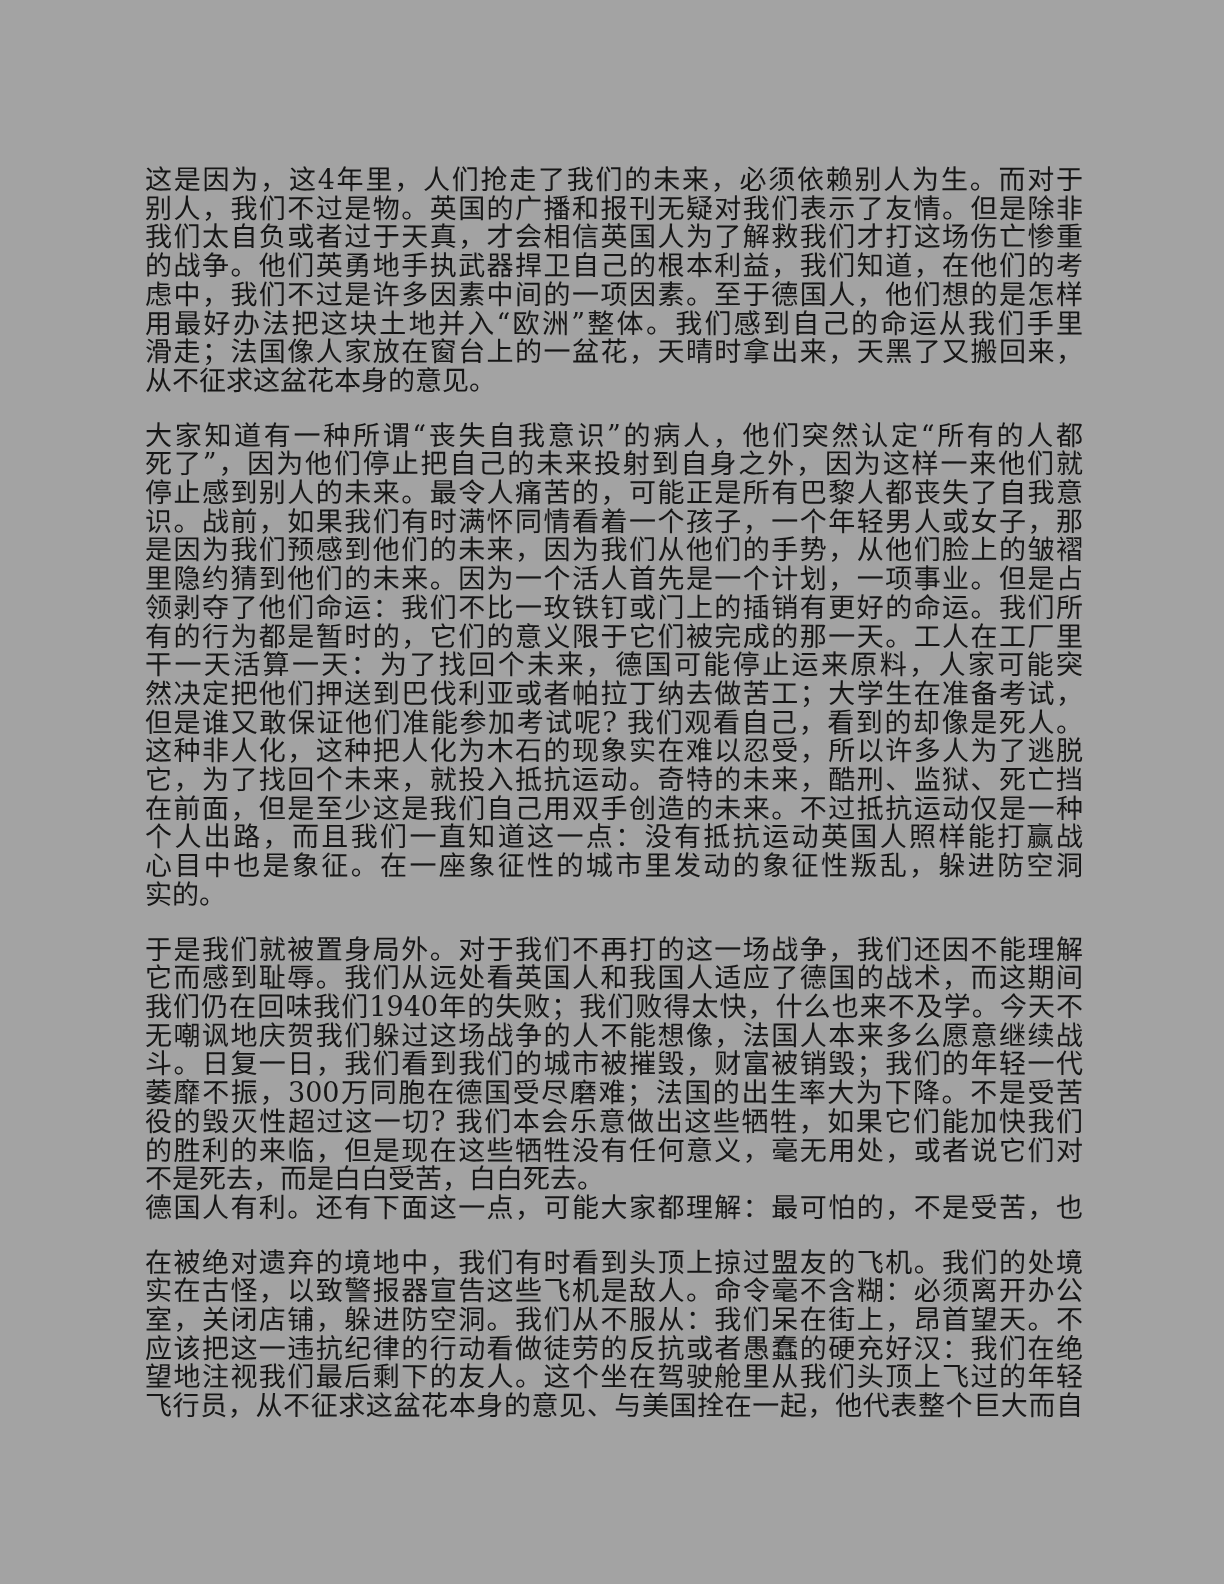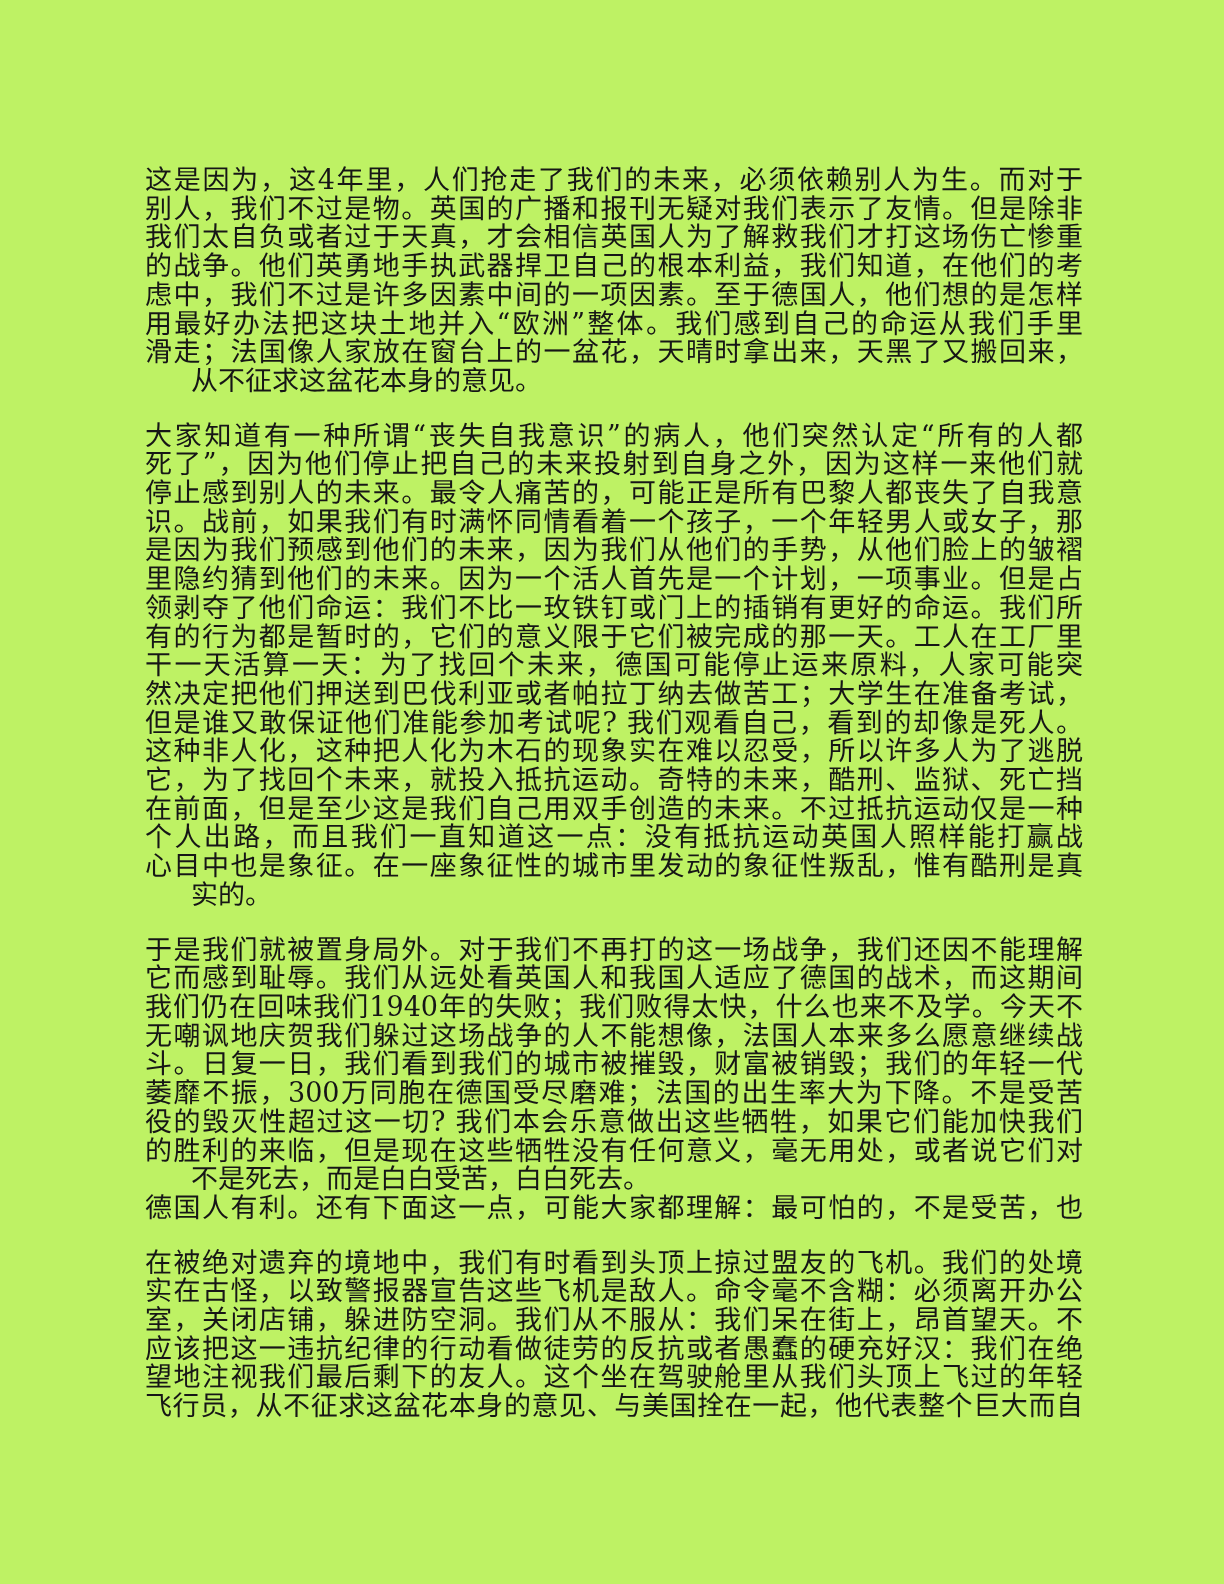--- a/index.html
+++ b/index.html
@@ -4,21 +4,21 @@
 <style>
   html, body {
     margin: 0;
     padding: 0;
     background: #ffffff;
   }
   .page {
     position: relative;
     width: 1224px;
     height: 1584px;
-    background: #bef264;
+    background: #a3a3a3;
     overflow: hidden;
     font-family: "DejaVu Serif", "Liberation Serif", serif;
   }
   .text-column {
     position: absolute;
     left: 145px;
     top: 166px;
     width: 938px;
     color: #161616;
   }
@@ -33,21 +33,20 @@
     line-height: 28.7px;
     white-space: normal;
     text-align: justify;
     text-align-last: justify;
     letter-spacing: 0;
     font-weight: 400;
   }
   .line.short {
     text-align: left;
     text-align-last: left;
-    margin-left: 46px;
   }
 </style>
 </head>
 <body>
 
 <div class="page">
   <div class="text-column">
       <div class="para">
         <div class="line">这是因为，这4年里，人们抢走了我们的未来，必须依赖别人为生。而对于</div>
         <div class="line">别人，我们不过是物。英国的广播和报刊无疑对我们表示了友情。但是除非</div>
@@ -67,21 +66,21 @@
         <div class="line">里隐约猜到他们的未来。因为一个活人首先是一个计划，一项事业。但是占</div>
         <div class="line">领剥夺了他们命运：我们不比一玫铁钉或门上的插销有更好的命运。我们所</div>
         <div class="line">有的行为都是暂时的，它们的意义限于它们被完成的那一天。工人在工厂里</div>
         <div class="line">干一天活算一天：为了找回个未来，德国可能停止运来原料，人家可能突</div>
         <div class="line">然决定把他们押送到巴伐利亚或者帕拉丁纳去做苦工；大学生在准备考试，</div>
         <div class="line">但是谁又敢保证他们准能参加考试呢? 我们观看自己，看到的却像是死人。</div>
         <div class="line">这种非人化，这种把人化为木石的现象实在难以忍受，所以许多人为了逃脱</div>
         <div class="line">它，为了找回个未来，就投入抵抗运动。奇特的未来，酷刑、监狱、死亡挡</div>
         <div class="line">在前面，但是至少这是我们自己用双手创造的未来。不过抵抗运动仅是一种</div>
         <div class="line">个人出路，而且我们一直知道这一点：没有抵抗运动英国人照样能打赢战</div>
-        <div class="line">心目中也是象征。在一座象征性的城市里发动的象征性叛乱，惟有酷刑是真</div>
+        <div class="line">心目中也是象征。在一座象征性的城市里发动的象征性叛乱，躲进防空洞</div>
         <div class="line short">实的。</div>
       </div>
       <div class="para">
         <div class="line">于是我们就被置身局外。对于我们不再打的这一场战争，我们还因不能理解</div>
         <div class="line">它而感到耻辱。我们从远处看英国人和我国人适应了德国的战术，而这期间</div>
         <div class="line">我们仍在回味我们1940年的失败；我们败得太快，什么也来不及学。今天不</div>
         <div class="line">无嘲讽地庆贺我们躲过这场战争的人不能想像，法国人本来多么愿意继续战</div>
         <div class="line">斗。日复一日，我们看到我们的城市被摧毁，财富被销毁；我们的年轻一代</div>
         <div class="line">萎靡不振，300万同胞在德国受尽磨难；法国的出生率大为下降。不是受苦</div>
         <div class="line">役的毁灭性超过这一切? 我们本会乐意做出这些牺牲，如果它们能加快我们</div>

